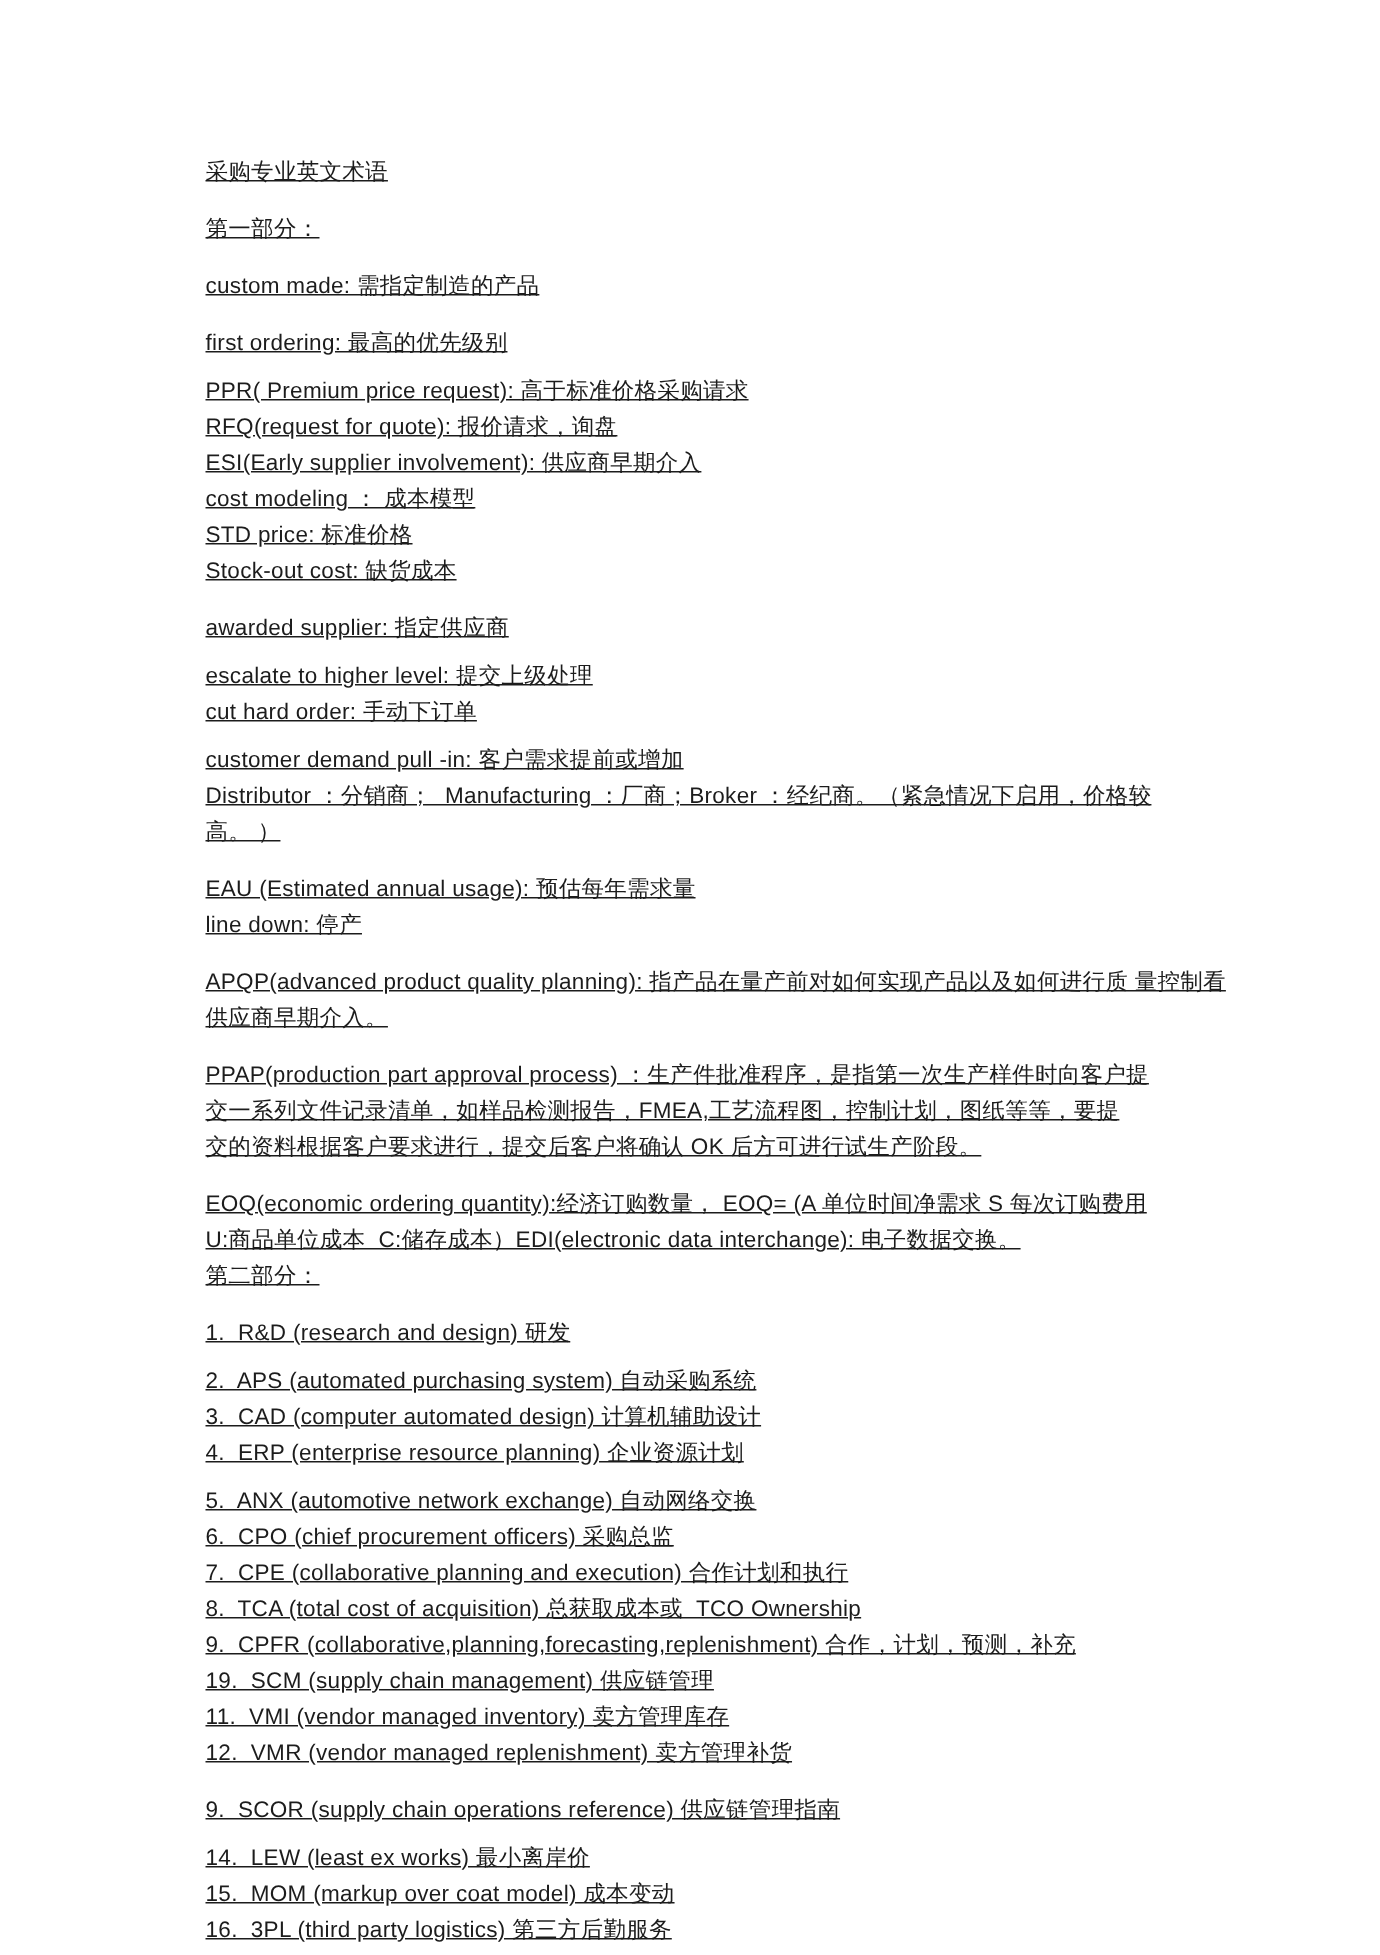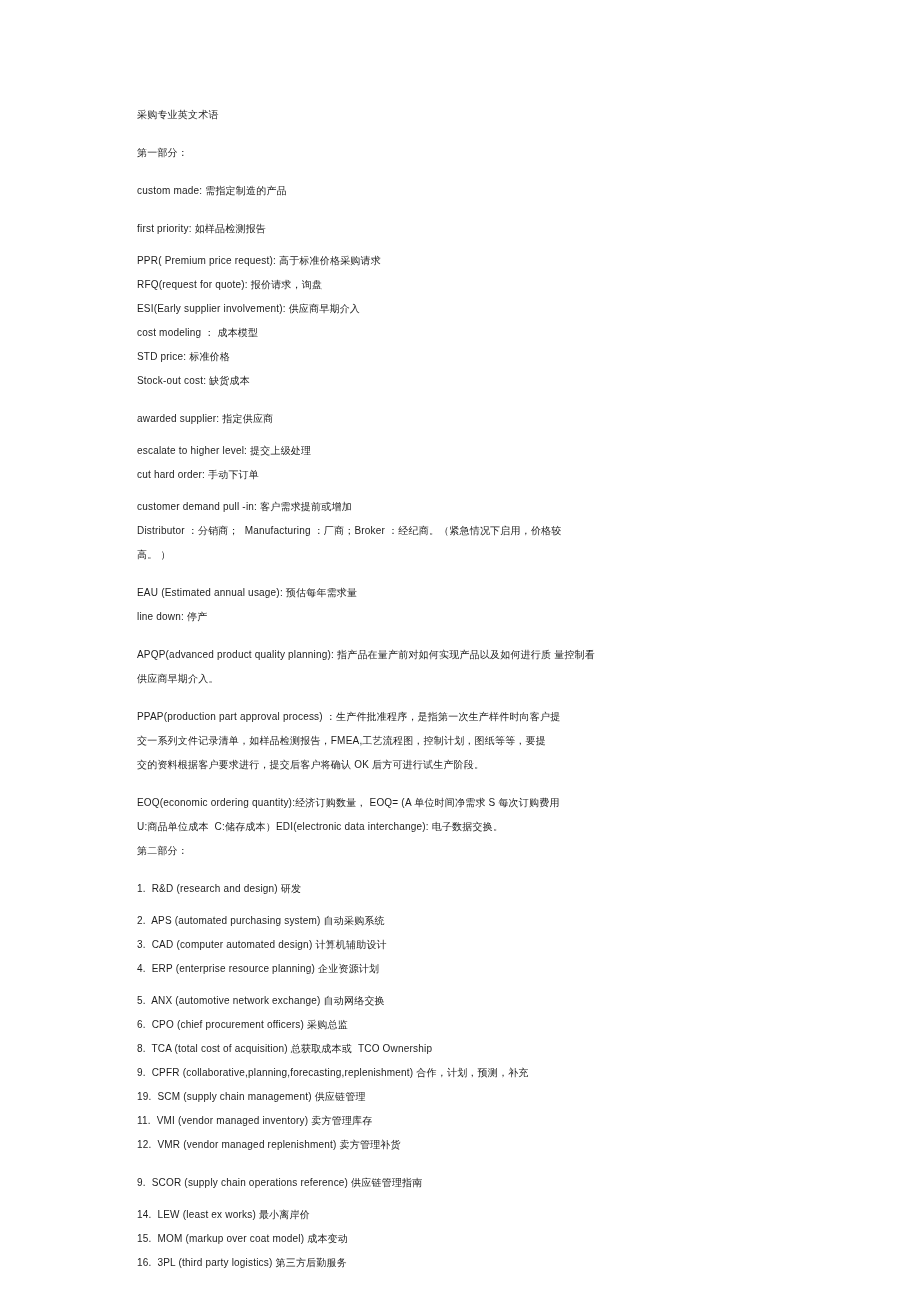--- a/index.html
+++ b/index.html
@@ -17,38 +17,39 @@
     width: 920px;
     height: 1303px;
     background: #ffffff;
     box-sizing: border-box;
     padding: 103px 120px 0 137px;
   }
   .doc-body {
     color: #1c1c1c;
   }
   .line {
-    font-size: 10px;
+    font-size: 15px;
     line-height: 24px;
     white-space: pre;
     letter-spacing: 0.2px;
     margin: 0;
+    text-decoration: underline;
   }
   .line.sp-medium { margin-top: 14px; }
   .line.sp-large  { margin-top: 8px; }
 </style>
 </head>
 <body>
 
 <div class="page">
   <div class="doc-body">
       <div class="line">采购专业英文术语</div>
       <div class="line sp-medium">第一部分：</div>
       <div class="line sp-medium">custom made: 需指定制造的产品</div>
-      <div class="line sp-medium">first priority: 如样品检测报告</div>
+      <div class="line sp-medium">first ordering: 最高的优先级别</div>
       <div class="line sp-large">PPR( Premium price request): 高于标准价格采购请求</div>
       <div class="line">RFQ(request for quote): 报价请求，询盘</div>
       <div class="line">ESI(Early supplier involvement): 供应商早期介入</div>
       <div class="line">cost modeling ： 成本模型</div>
       <div class="line">STD price: 标准价格</div>
       <div class="line">Stock-out cost: 缺货成本</div>
       <div class="line sp-medium">awarded supplier: 指定供应商</div>
       <div class="line sp-large">escalate to higher level: 提交上级处理</div>
       <div class="line">cut hard order: 手动下订单</div>
       <div class="line sp-large">customer demand pull -in: 客户需求提前或增加</div>
@@ -63,20 +64,21 @@
       <div class="line">交的资料根据客户要求进行，提交后客户将确认 OK 后方可进行试生产阶段。</div>
       <div class="line sp-medium">EOQ(economic ordering quantity):经济订购数量， EOQ= (A 单位时间净需求 S 每次订购费用</div>
       <div class="line">U:商品单位成本  C:储存成本）EDI(electronic data interchange): 电子数据交换。</div>
       <div class="line">第二部分：</div>
       <div class="line sp-medium">1.  R&amp;D (research and design) 研发</div>
       <div class="line sp-large">2.  APS (automated purchasing system) 自动采购系统</div>
       <div class="line">3.  CAD (computer automated design) 计算机辅助设计</div>
       <div class="line">4.  ERP (enterprise resource planning) 企业资源计划</div>
       <div class="line sp-large">5.  ANX (automotive network exchange) 自动网络交换</div>
       <div class="line">6.  CPO (chief procurement officers) 采购总监</div>
+      <div class="line">7.  CPE (collaborative planning and execution) 合作计划和执行</div>
       <div class="line">8.  TCA (total cost of acquisition) 总获取成本或  TCO Ownership</div>
       <div class="line">9.  CPFR (collaborative,planning,forecasting,replenishment) 合作，计划，预测，补充</div>
       <div class="line">19.  SCM (supply chain management) 供应链管理</div>
       <div class="line">11.  VMI (vendor managed inventory) 卖方管理库存</div>
       <div class="line">12.  VMR (vendor managed replenishment) 卖方管理补货</div>
       <div class="line sp-medium">9.  SCOR (supply chain operations reference) 供应链管理指南</div>
       <div class="line sp-large">14.  LEW (least ex works) 最小离岸价</div>
       <div class="line">15.  MOM (markup over coat model) 成本变动</div>
       <div class="line">16.  3PL (third party logistics) 第三方后勤服务</div>
     </div>

